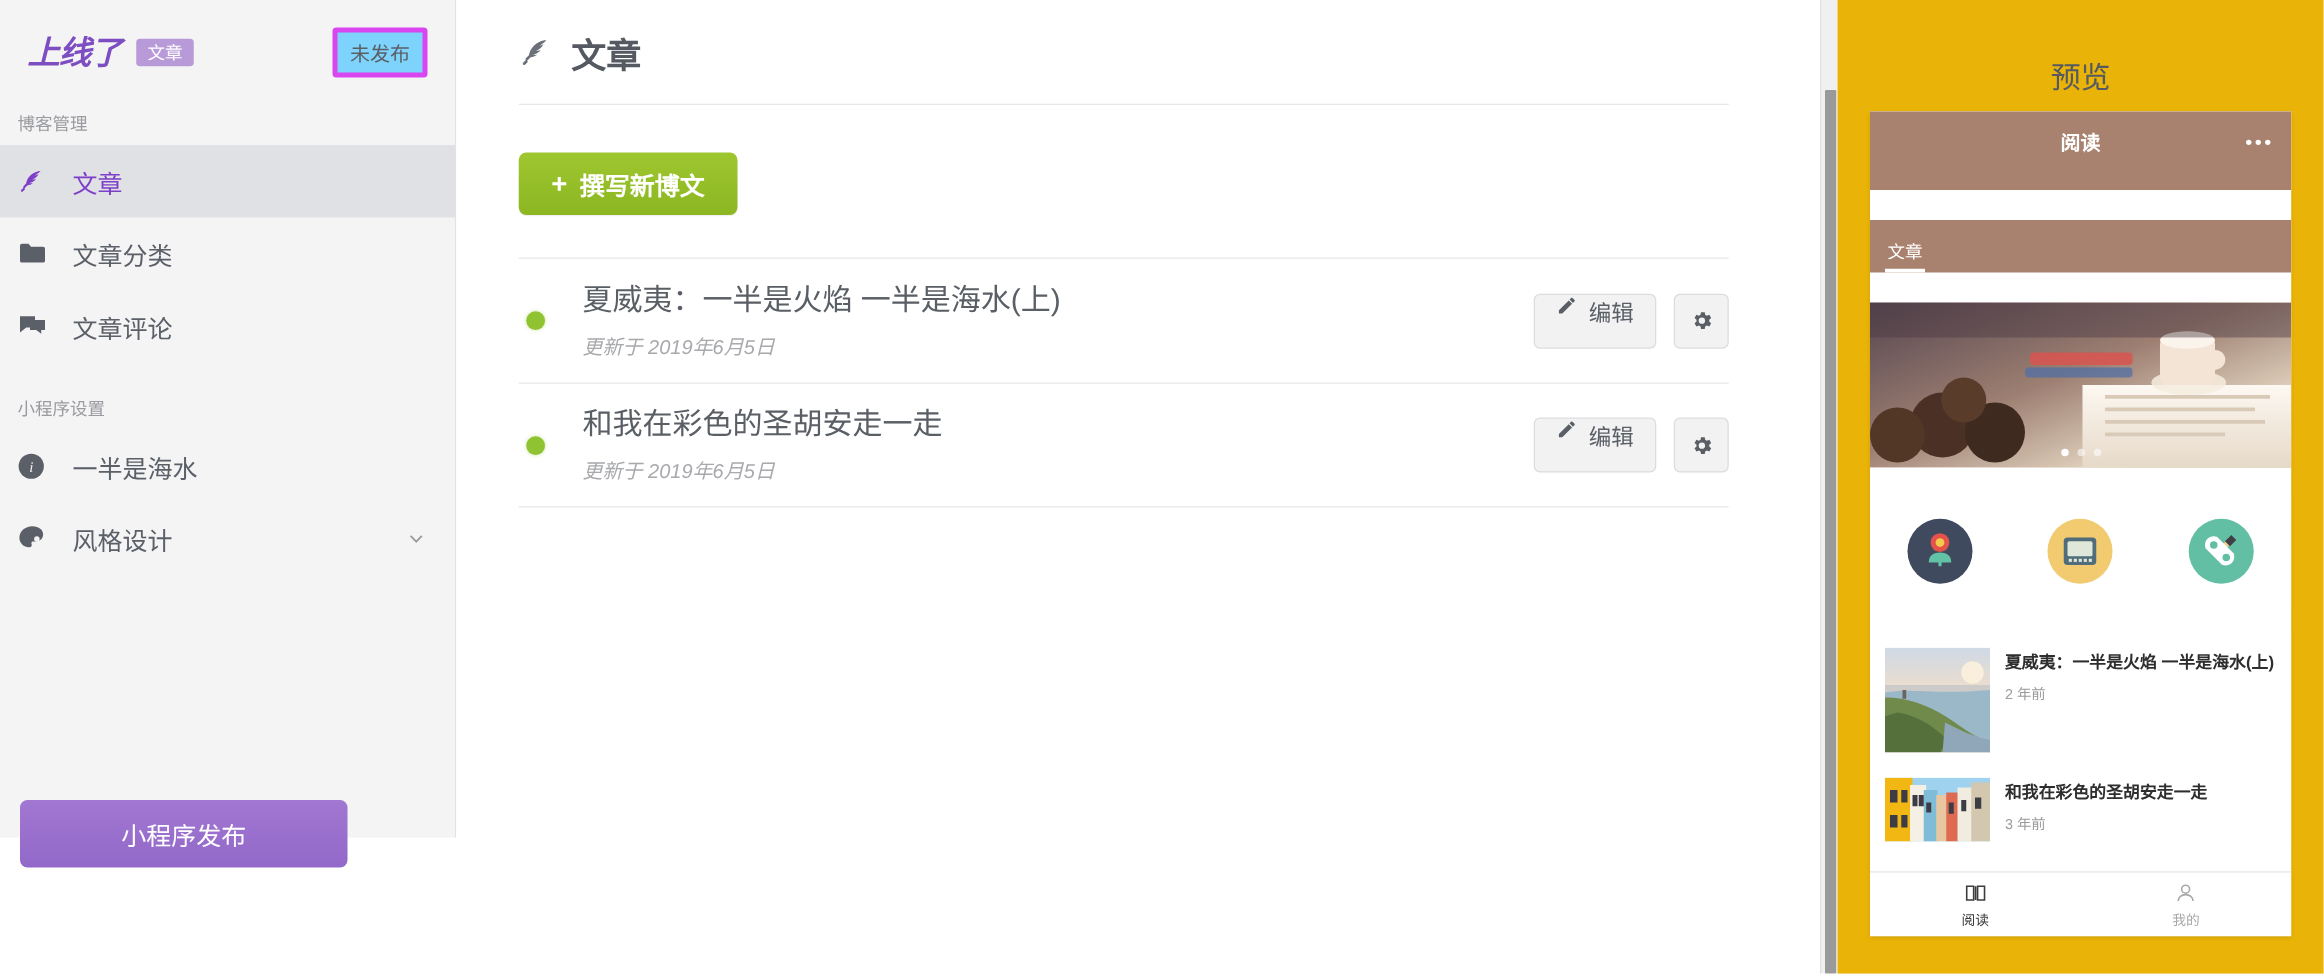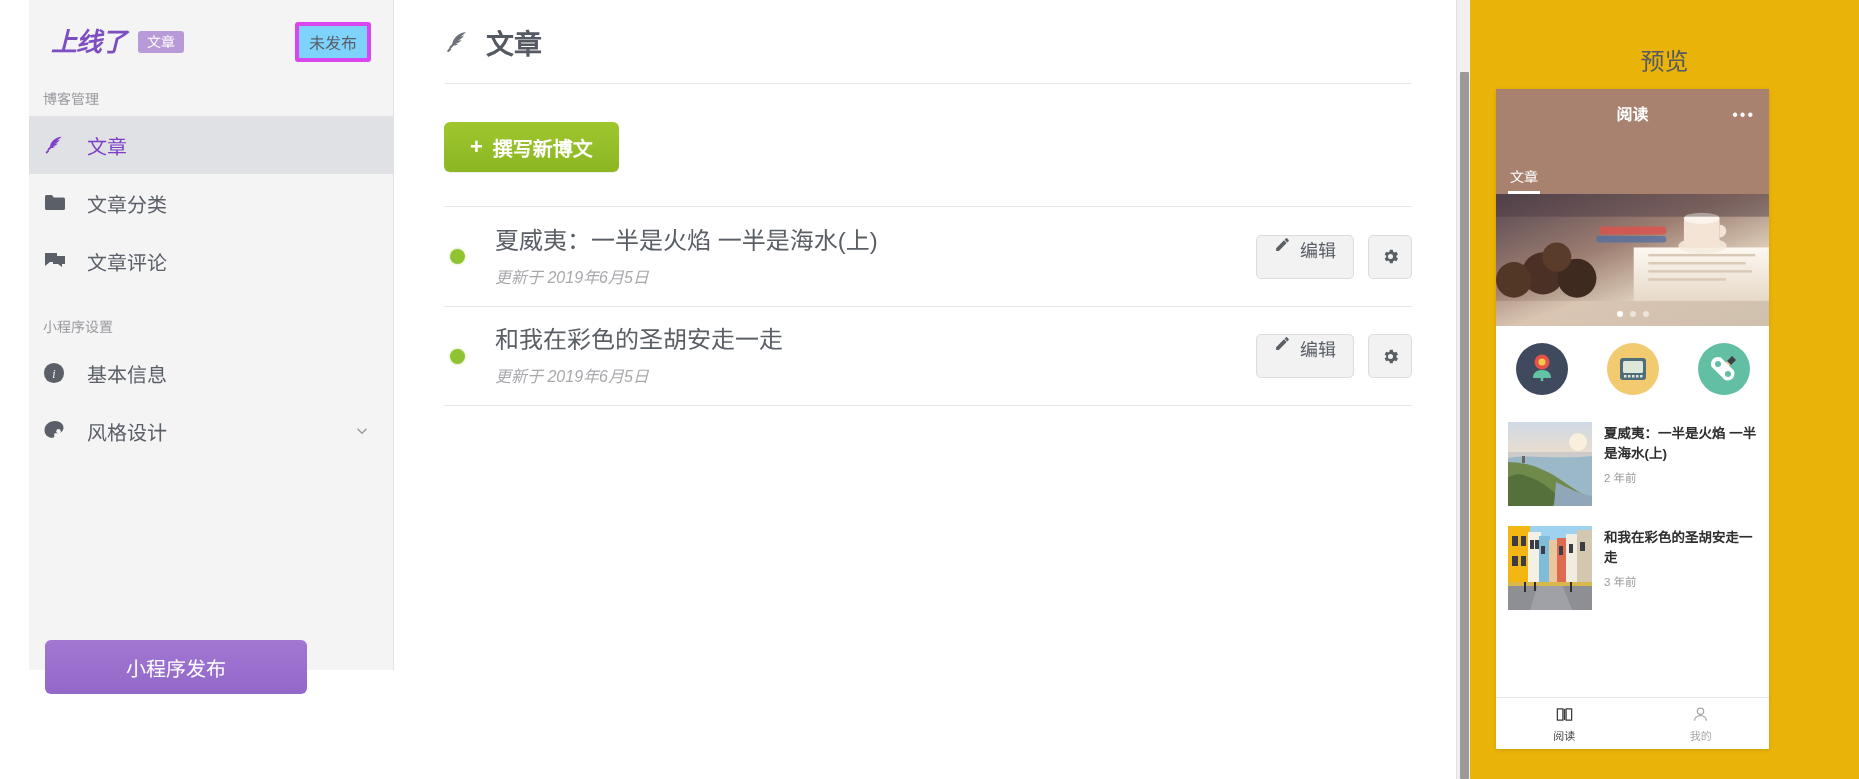--- a/index.html
+++ b/index.html
@@ -12,21 +12,20 @@
   }
   .app { display: flex; width: 1859px; height: 779px; position: relative; }
 
   
   .sidebar {
     width: 365px; height: 670px;
     background: #f4f4f5;
     border-right: 1px solid #e2e2e4;
     position: relative;
     flex: 0 0 365px;
-    margin-left: 29px;
   }
   .brand-row {
     display: flex; align-items: center;
     padding: 22px 22px 0 22px;
     height: 62px;
   }
   .brand-logo {
     font-size: 26px; font-weight: bold; font-style: italic;
     color: #7d4ec1; letter-spacing: -1px;
     line-height: 1;
@@ -215,26 +214,26 @@
   }
   .preview-title {
     text-align: center;
     font-size: 24px;
     color: #555a62;
     padding-top: 42px;
   }
   .phone {
     position: absolute;
     left: 26px; top: 89px;
-    width: 273px;
+    width: 337px;
     height: 660px;
     background: #ffffff;
     box-shadow: 0 1px 4px rgba(0,0,0,0.12);
     overflow: hidden;
-    display: flex; flex-direction: column;
+    display: flex; flex-direction: column; gap: 24px;
   }
   .phone-nav {
     height: 63px;
     background: #a9826f;
     position: relative;
     flex: 0 0 63px;
   }
   .phone-nav-title {
     position: absolute;
     left: 0; right: 0; top: 12px;
@@ -382,21 +381,21 @@
 
     <div class="nav-group-title">小程序设置</div>
 
     <div class="nav-item">
       <span class="nav-icon">
         <svg width="22" height="22" viewBox="0 0 24 24" fill="currentColor">
             <circle cx="12" cy="12" r="11"></circle>
             <text x="12" y="17" font-size="13" font-style="italic" font-family="serif" fill="#f4f4f5" text-anchor="middle">i</text>
           </svg>
       </span>
-      <span>基本信息</span>
+      <span>一半是海水</span>
     </div>
 
     <div class="nav-item">
       <span class="nav-icon">
         <svg width="24" height="22" viewBox="0 0 24 22" fill="currentColor">
             <path d="M12 1C6 1 1.5 5 1.5 10.2c0 4.3 3.5 7.6 7.6 7.6 1.5 0 2.3-.8 2.3-1.9 0-.6-.3-1-.3-1.5 0-.7.6-1.2 1.4-1.2h1.9c3.6 0 6.1-2.4 6.1-5.8C20.5 4 17.1 1 12 1z"></path>
             <circle cx="15.5" cy="11.2" r="2.2" fill="#f4f4f5"></circle>
           </svg>
       </span>
       <span>风格设计</span>

